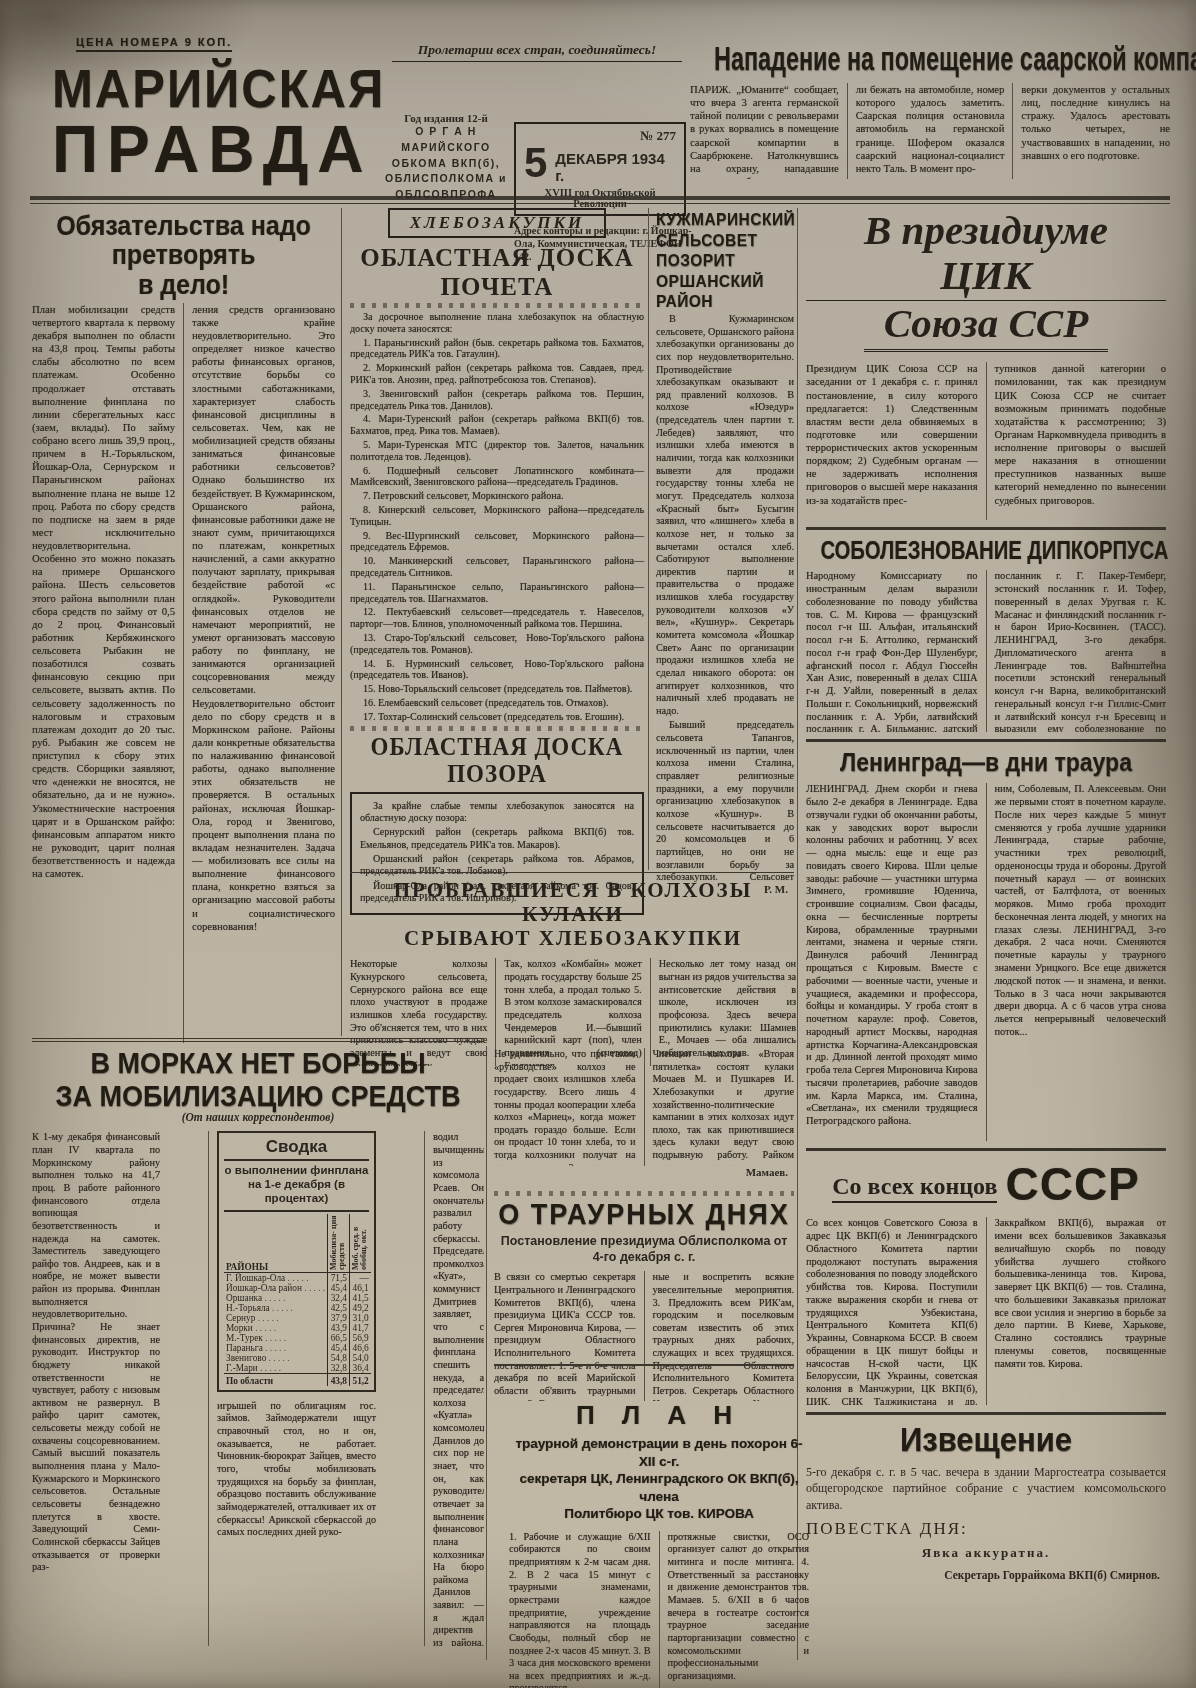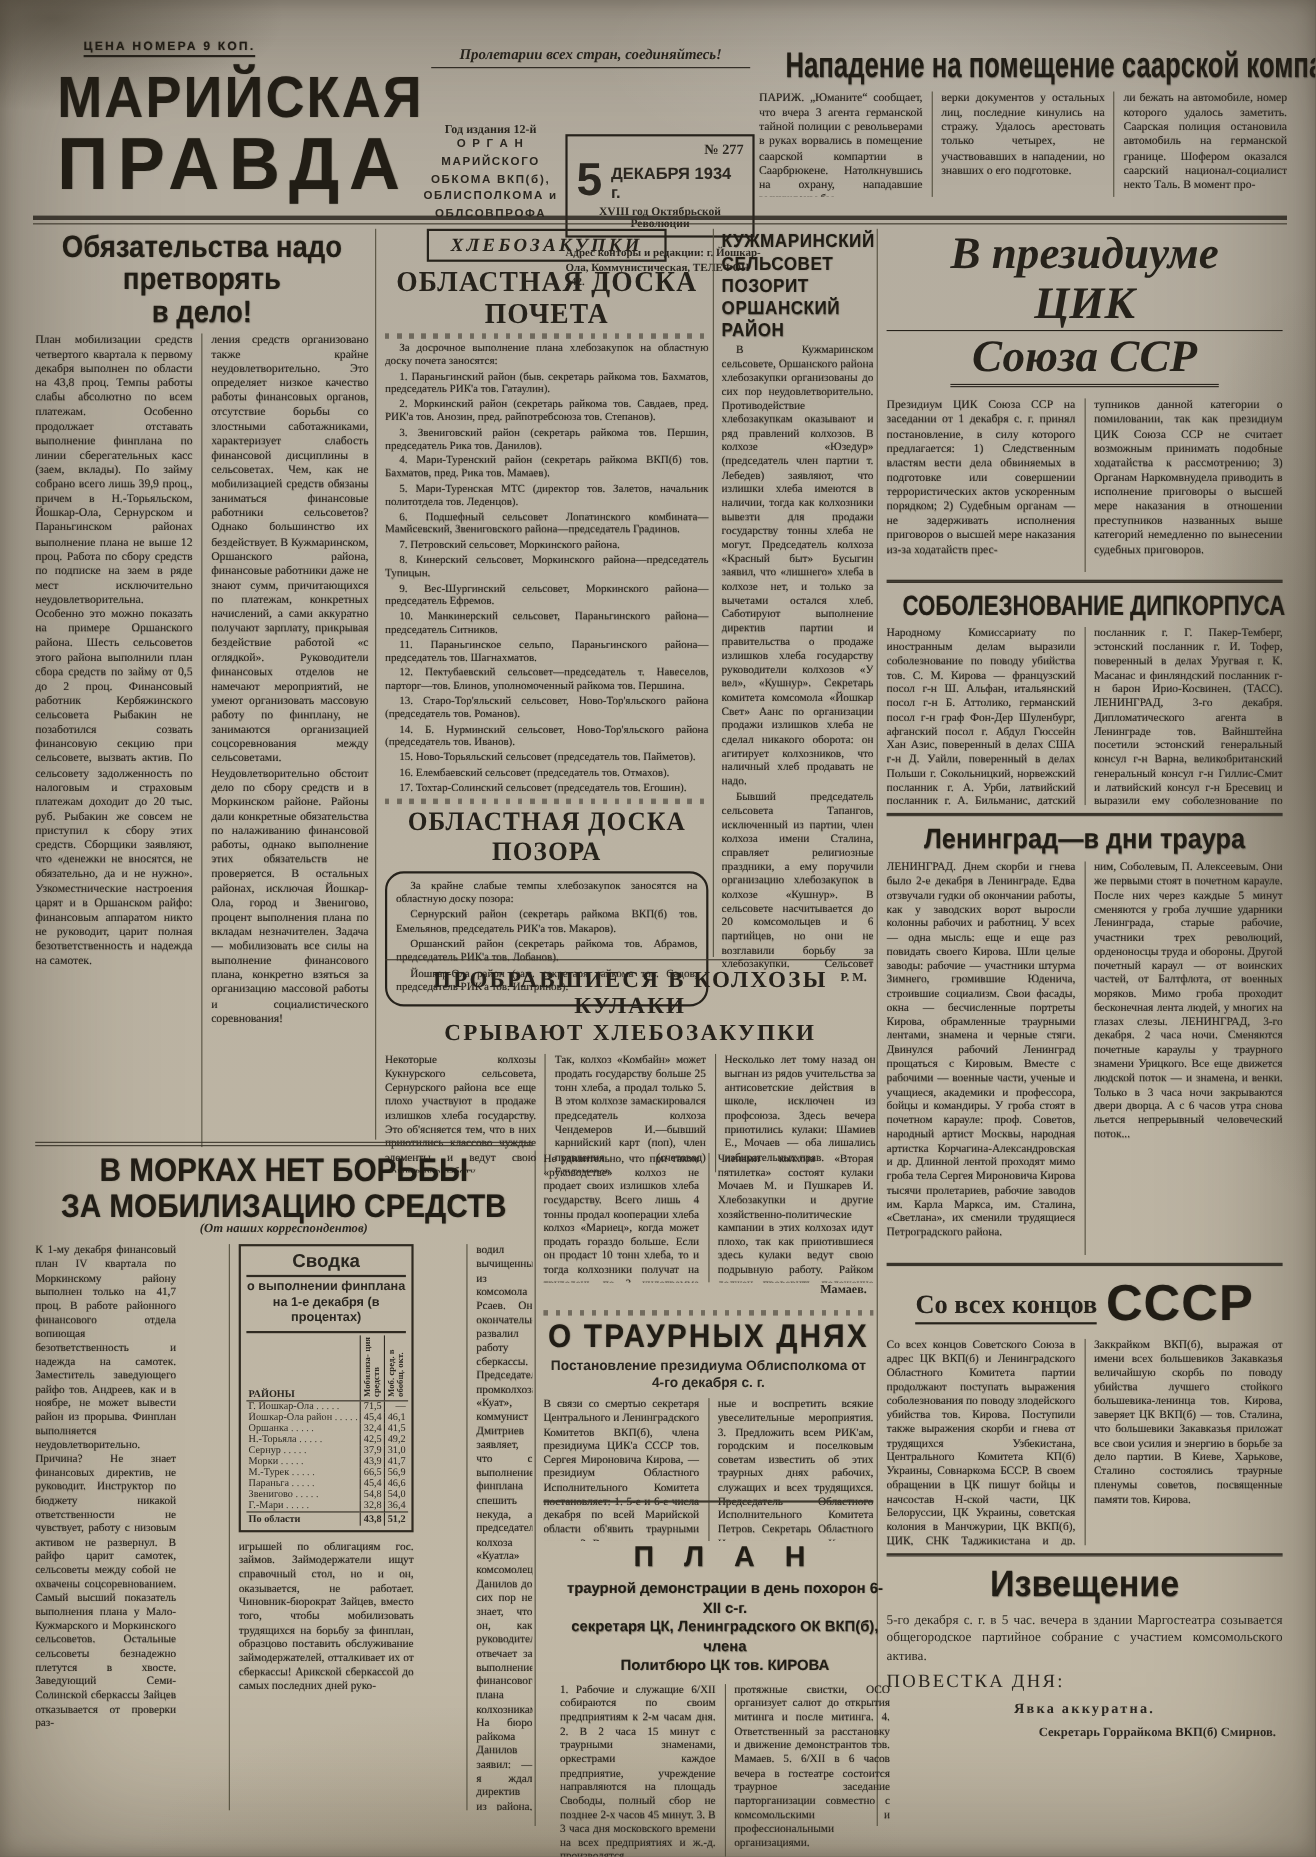--- a/index.html
+++ b/index.html
@@ -109,22 +109,22 @@
     <div class="dateday">5</div>
     <div class="datemain" style="padding-top:6px;">ДЕКАБРЯ 1934 г.</div>
     <div class="revyear">XVIII год Октябрьской Революции</div>
   </div>
   <div class="blk addr" style="left:514px;top:224px;width:180px;">Адрес конторы и редакции: г. Йошкар-Ола, Коммунистическая, ТЕЛЕФОН 142.</div>
 
   <div class="blk" style="left:690px;top:40px;width:480px;">
     <div class="hd saar-t">Нападение на помещение саарской компартии</div>
     <div class="cols body-txt" style="margin-top:12px;height:96px;overflow:hidden;">
       <div class="c">ПАРИЖ. „Юманите“ сообщает, что вчера 3 агента германской тайной полиции с револьверами в руках ворвались в помещение саарской компартии в Саарбрюкене. Натолкнувшись на охрану, нападавшие вынуждены бы-</div>
+      <div class="c">ли бежать на автомобиле, номер которого удалось заметить. Саарская полиция остановила автомобиль на германской границе. Шофером оказался саарский национал-социалист некто Таль. В момент про-</div>
       <div class="c">верки документов у остальных лиц, последние кинулись на стражу. Удалось арестовать только четырех, не участвовавших в нападении, но знавших о его подготовке.</div>
-      <div class="c">ли бежать на автомобиле, номер которого удалось заметить. Саарская полиция остановила автомобиль на германской границе. Шофером оказался саарский национал-социалист некто Таль. В момент про-</div>
     </div>
   </div>
 
   <div class="hr-heavy" style="top:196px;"></div>
   <div class="hr-thin" style="top:203px;left:30px;width:1140px;"></div>
 
   <div class="vr" style="left:341px;top:208px;height:828px;"></div>
   <div class="vr" style="left:648px;top:208px;height:662px;"></div>
   <div class="vr" style="left:797px;top:208px;height:1452px;"></div>
   <div class="vr" style="left:486px;top:1046px;height:614px;"></div>
@@ -159,21 +159,21 @@
       <p>11. Параньгинское сельпо, Параньгинского района—председатель тов. Шагнахматов.</p>
       <p>12. Пектубаевский сельсовет—председатель т. Навеселов, парторг—тов. Блинов, уполномоченный райкома тов. Першина.</p>
       <p>13. Старо-Тор'яльский сельсовет, Ново-Тор'яльского района (председатель тов. Романов).</p>
       <p>14. Б. Нурминский сельсовет, Ново-Тор'яльского района (председатель тов. Иванов).</p>
       <p>15. Ново-Торьяльский сельсовет (председатель тов. Пайметов).</p>
       <p>16. Елембаевский сельсовет (председатель тов. Отмахов).</p>
       <p>17. Тохтар-Солинский сельсовет (председатель тов. Егошин).</p>
     </div>
     <div class="orn"></div>
     <div class="board-t ink" style="font-size:23px;margin-top:4px;">ОБЛАСТНАЯ ДОСКА ПОЗОРА</div>
-    <div class="shame-box body-txt" style="margin-top:5px;font-size:10px;border-radius:17px;">
+    <div class="shame-box body-txt" style="margin-top:5px;font-size:10px;">
       <p>За крайне слабые темпы хлебозакупок заносятся на областную доску позора:</p>
       <p>Сернурский район (секретарь райкома ВКП(б) тов. Емельянов, председатель РИК'а тов. Макаров).</p>
       <p>Оршанский район (секретарь райкома тов. Абрамов, председатель РИК'а тов. Лобанов).</p>
       <p>Йошкар-Ола район (зам. секретаря райкома тов. Садов, председатель РИК'а тов. Иштринов).</p>
     </div>
   </div>
 
   <div class="blk" style="left:656px;top:210px;width:138px;">
     <div class="hd kuzh-t">
       <div>КУЖМАРИНСКИЙ СЕЛЬСОВЕТ</div>

